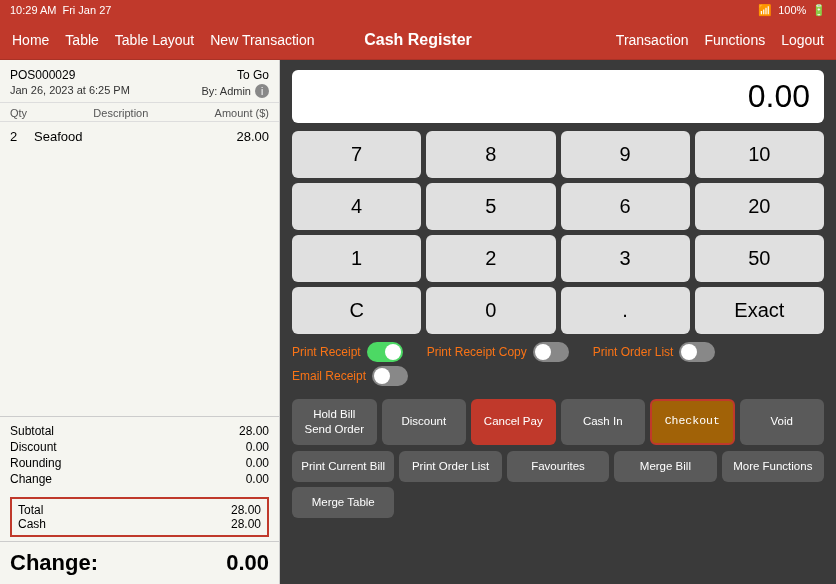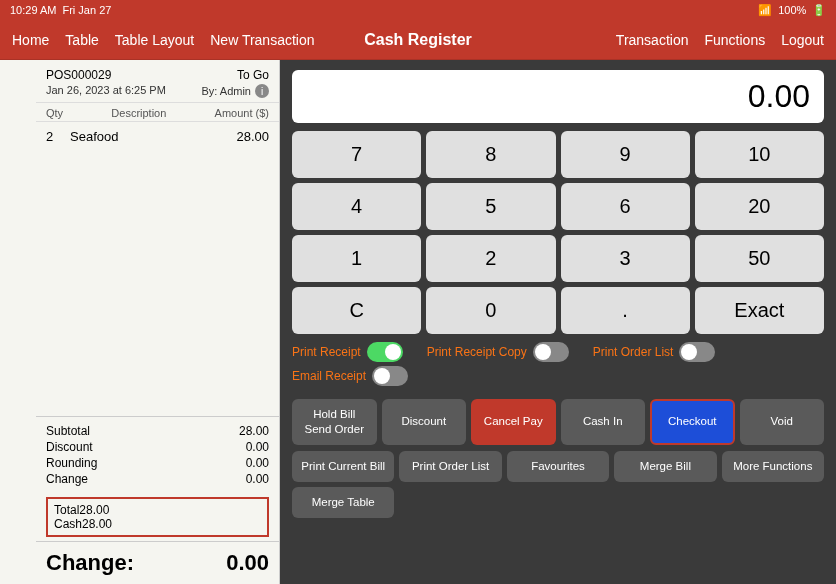--- a/index.html
+++ b/index.html
@@ -69,21 +69,20 @@
     }
 
     
     #left-panel {
       width: 280px;
       background: #f5f5f0;
       color: #000;
       display: flex;
       flex-direction: column;
       border-right: 1px solid #ccc;
-      padding-left: 36px;
     }
 
     #receipt-header {
       padding: 8px 10px 4px 10px;
       border-bottom: 1px solid #ddd;
     }
     .receipt-row {
       display: flex;
       justify-content: space-between;
       font-size: 12px;
@@ -128,20 +127,21 @@
     }
 
     #total-box {
       border: 2px solid #c0392b;
       margin: 4px 10px;
       padding: 4px 6px;
       font-size: 12px;
     }
     .total-box-row {
       display: flex;
+      justify-content: space-between;
     }
 
     #change-display {
       background: #f5f5f0;
       padding: 8px 10px;
       display: flex;
       justify-content: space-between;
       align-items: center;
       border-top: 1px solid #ccc;
     }
@@ -253,22 +253,23 @@
       color: #fff;
       font-size: 11.5px;
       font-weight: 500;
       padding: 8px 4px;
       cursor: pointer;
       text-align: center;
       line-height: 1.3;
     }
     .action-btn.red { background: #c0392b; }
     .action-btn.checkout {
-      background: #1d4ed8;
+      background: #a16207;
       border: 2.5px solid #c0392b;
+      font-family: Liberation Mono, monospace;
     }
   </style>
 </head>
 <body>
 
 <div id="status-bar">
   <div class="status-left">
     <span>10:29 AM</span>
     <span>Fri Jan 27</span>
   </div>

